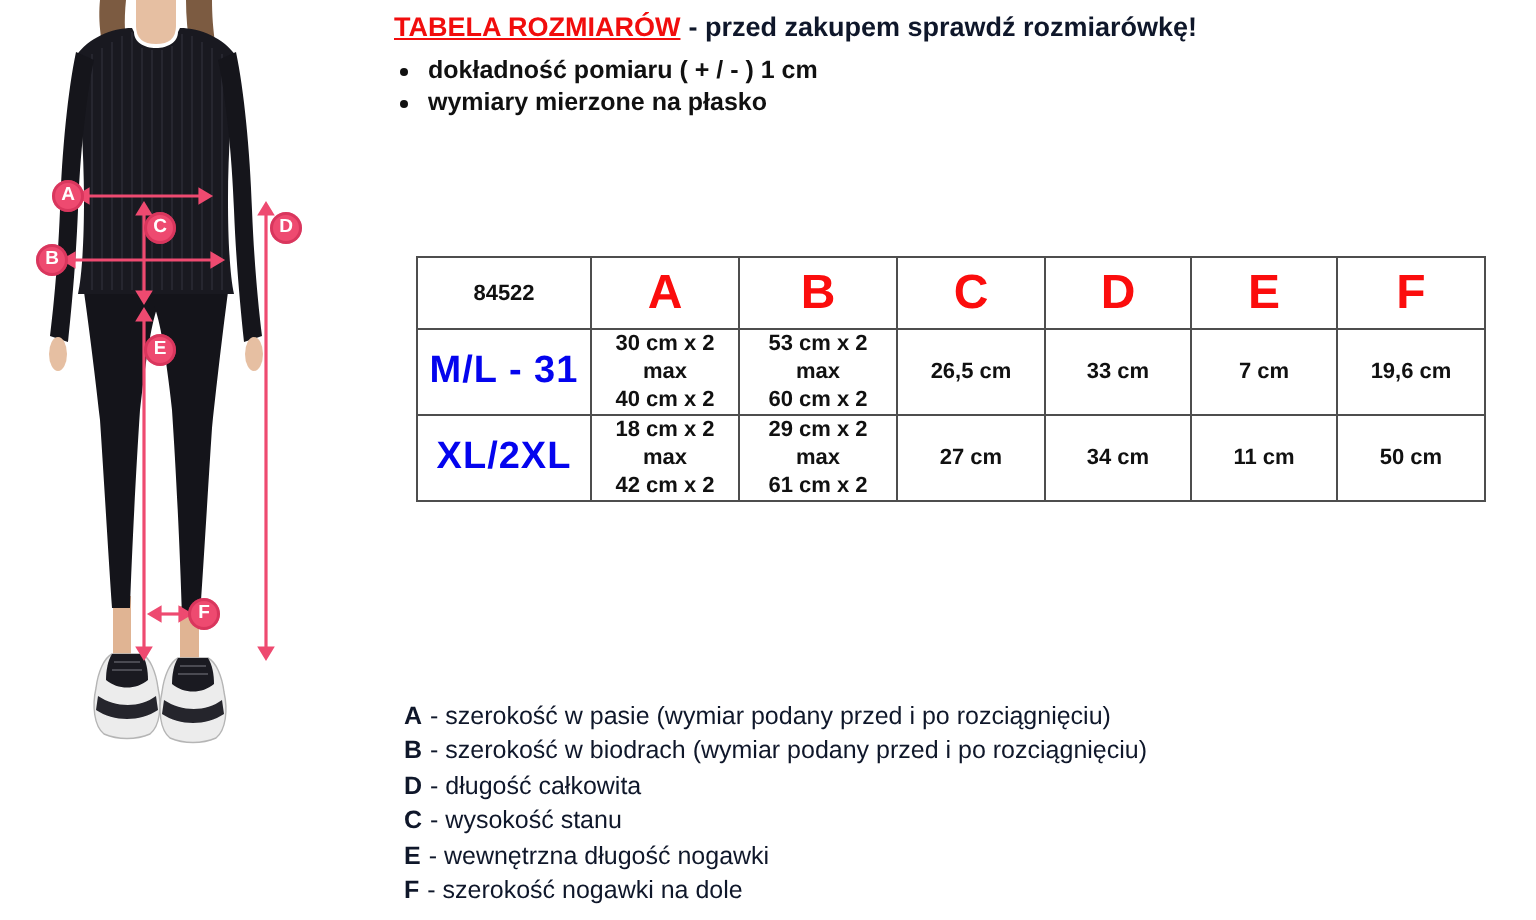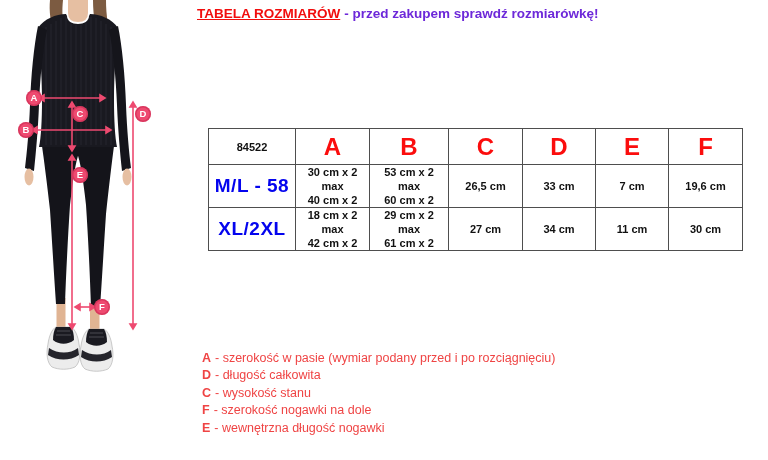--- a/index.html
+++ b/index.html
@@ -13,39 +13,39 @@
   .badge{
     position:absolute;width:16px;height:16px;border-radius:50%;
     background:#ee4a70;color:#fff;font-size:9.5px;font-weight:bold;
     text-align:center;line-height:16px;
     box-shadow:inset 0 0 0 1.5px rgba(190,30,70,.45);
   }
   
   .header{position:absolute;left:197px;top:5px;width:565px;}
   .title-line{font-size:13.5px;font-weight:bold;line-height:17px;white-space:nowrap;}
   .title-red{color:#f10d0d;text-decoration:underline;}
-  .title-rest{color:#6d28d9;margin-left:4px;}
+  .title-rest{color:#0f172a;margin-left:4px;}
   .header ul{margin:6px 0 0 0;padding-left:17px;}
   .header li{font-size:12.5px;font-weight:bold;line-height:15.5px;color:#111;}
   
   table.size-table{
     position:absolute;left:208px;top:128px;width:534px;
     border-collapse:collapse;table-layout:fixed;background:#fff;
   }
   table.size-table td{
     border:1px solid #4e4e4e;text-align:center;vertical-align:middle;padding:0;
   }
   table.size-table tr{height:36px;}
   td.code{font-size:11px;font-weight:bold;color:#111;}
   td.letter{font-size:24px;font-weight:bold;color:#fb0d0d;}
   td.size{font-size:19px;font-weight:bold;color:#0404ee;letter-spacing:.5px;}
   td.val{font-size:11px;font-weight:bold;color:#111;line-height:1.28;white-space:pre-line;}
   
   .legend{position:absolute;left:202px;top:350px;}
-  .legend-row{font-size:12.5px;line-height:17.4px;color:#ef4444;white-space:nowrap;}
+  .legend-row{font-size:12.5px;line-height:17.4px;color:#0f172a;white-space:nowrap;}
   .legend-letter{font-weight:bold;}
   .legend-desc{margin-left:4px;font-weight:normal;}
 </style>
 </head>
 <body>
 
 <div class="screen">
 
   <div class="figure">
     <svg width="180" height="375" viewBox="0 0 180 375">
@@ -133,20 +133,24 @@
     <div class="badge" style="left:72px;top:106px">C</div>
     <div class="badge" style="left:135px;top:106px">D</div>
     <div class="badge" style="left:72px;top:167px">E</div>
     <div class="badge" style="left:94px;top:299px">F</div>
   </div>
 
   <div class="header">
     <div class="title-line">
       <span class="title-red">TABELA ROZMIARÓW</span><span class="title-rest">- przed zakupem sprawdź rozmiarówkę!</span>
     </div>
+    <ul>
+      <li>dokładność pomiaru ( + / - ) 1 cm</li>
+      <li>wymiary mierzone na płasko</li>
+    </ul>
   </div>
 
   <table class="size-table">
     <colgroup>
       <col style="width:87px">
         <col style="width:74px">
         <col style="width:79px">
       <col style="width:74px">
         <col style="width:73px">
         <col style="width:73px">
@@ -156,21 +160,21 @@
       <tr>
         <td class="code">84522</td>
         <td class="letter">A</td>
         <td class="letter">B</td>
         <td class="letter">C</td>
         <td class="letter">D</td>
         <td class="letter">E</td>
         <td class="letter">F</td>
       </tr>
       <tr>
-        <td class="size">M/L - 58</td>
+        <td class="size">M/L - 31</td>
         <td class="val">30 cm x 2
 max
 40 cm x 2</td>
         <td class="val">53 cm x 2
 max
 60 cm x 2</td>
         <td class="val">26,5 cm</td>
         <td class="val">33 cm</td>
         <td class="val">7 cm</td>
         <td class="val">19,6 cm</td>
@@ -179,26 +183,27 @@
         <td class="size">XL/2XL</td>
         <td class="val">18 cm x 2
 max
 42 cm x 2</td>
         <td class="val">29 cm x 2
 max
 61 cm x 2</td>
         <td class="val">27 cm</td>
         <td class="val">34 cm</td>
         <td class="val">11 cm</td>
-        <td class="val">30 cm</td>
+        <td class="val">50 cm</td>
       </tr>
     </tbody>
   </table>
 
   <div class="legend">
     <div class="legend-row"><span class="legend-letter">A</span><span class="legend-desc">- szerokość w pasie (wymiar podany przed i po rozciągnięciu)</span></div>
+    <div class="legend-row"><span class="legend-letter">B</span><span class="legend-desc">- szerokość w biodrach (wymiar podany przed i po rozciągnięciu)</span></div>
     <div class="legend-row"><span class="legend-letter">D</span><span class="legend-desc">- długość całkowita</span></div>
     <div class="legend-row"><span class="legend-letter">C</span><span class="legend-desc">- wysokość stanu</span></div>
+    <div class="legend-row"><span class="legend-letter">E</span><span class="legend-desc">- wewnętrzna długość nogawki</span></div>
     <div class="legend-row"><span class="legend-letter">F</span><span class="legend-desc">- szerokość nogawki na dole</span></div>
-    <div class="legend-row"><span class="legend-letter">E</span><span class="legend-desc">- wewnętrzna długość nogawki</span></div>
   </div>
 
 </div>
 
 </body></html>

